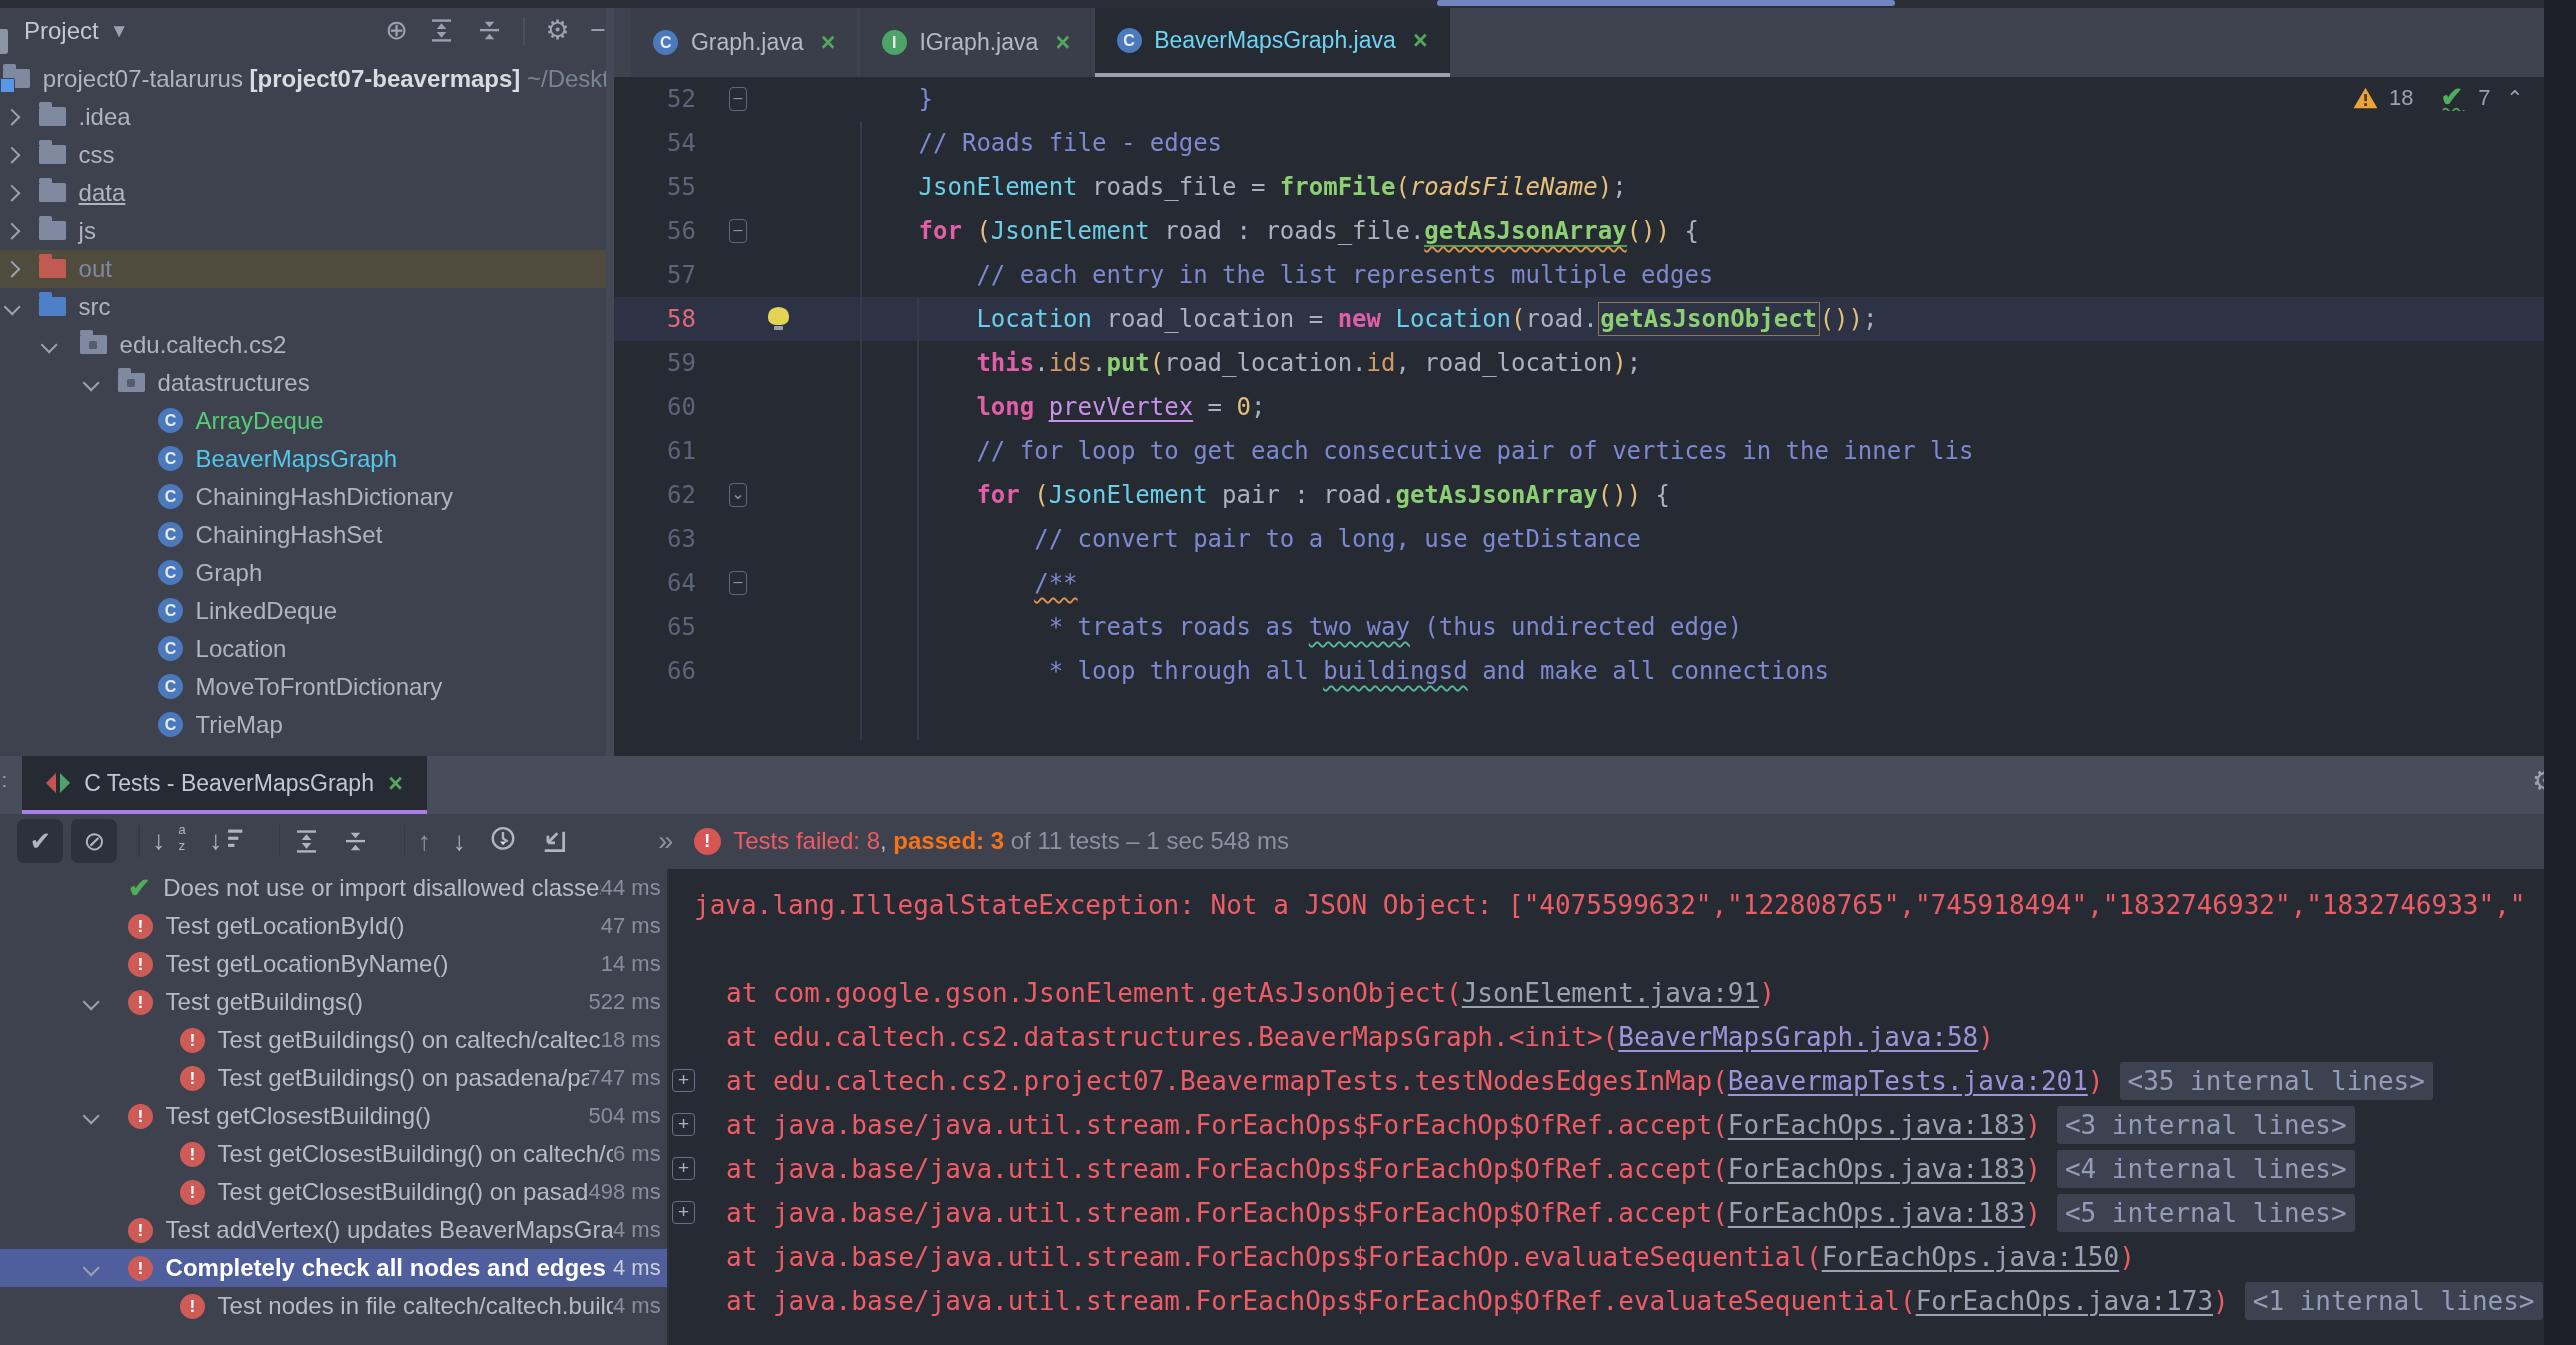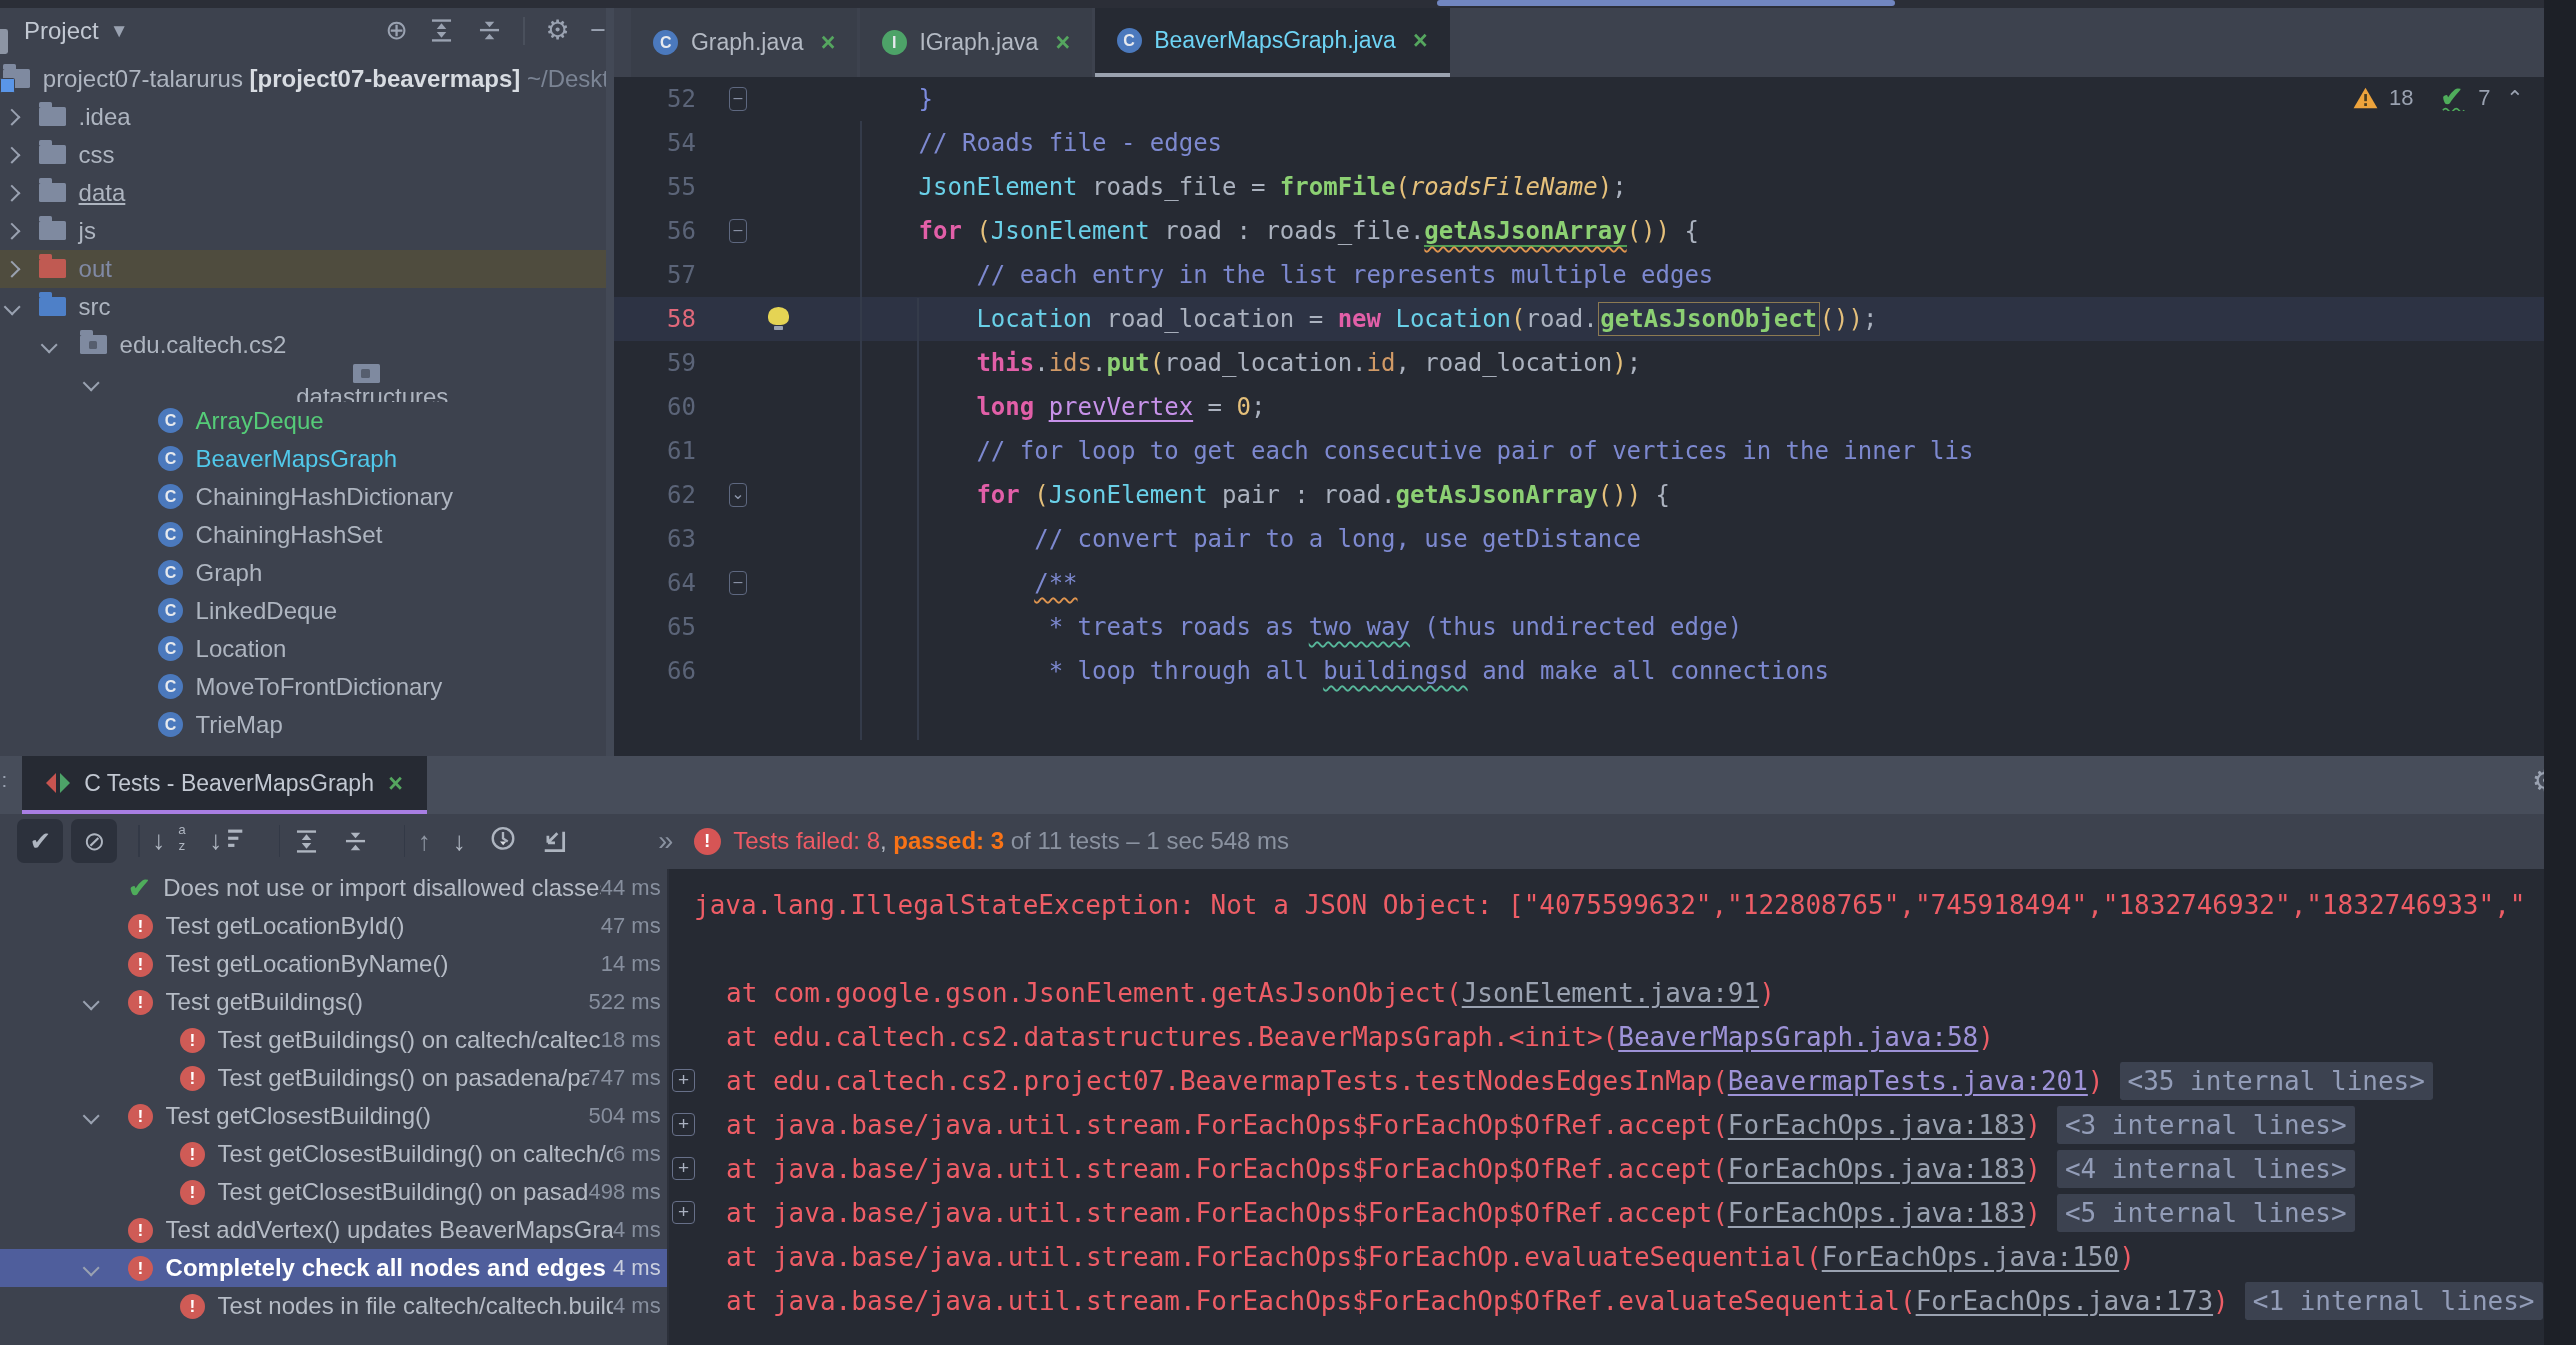--- a/index.html
+++ b/index.html
@@ -198,21 +198,21 @@
         <div class="trow" style="padding-left: 39px;">
           <span class="chv down tchev" style="left: 6.3px;"></span>
           <span class="fold-ic blue"></span>
           <span class="tlabel">src</span>
         </div>
         <div class="trow" style="padding-left: 80px;">
           <span class="chv down tchev" style="left: 43px;"></span>
           <span class="fold-ic pkg"></span>
           <span class="tlabel">edu.caltech.cs2</span>
         </div>
-        <div class="trow" style="padding-left: 118px; flex-direction: column;">
+        <div class="trow" style="padding-left: 118px;">
           <span class="chv down tchev" style="left: 85px;"></span>
           <span class="fold-ic pkg"></span>
           <span class="tlabel">datastructures</span>
         </div>
         <div class="trow" style="padding-left: 158px;">
           <span class="ci">C</span>
           <span class="tlabel lbl-green">ArrayDeque</span>
         </div>
         <div class="trow" style="padding-left: 158px;">
           <span class="ci">C</span>

